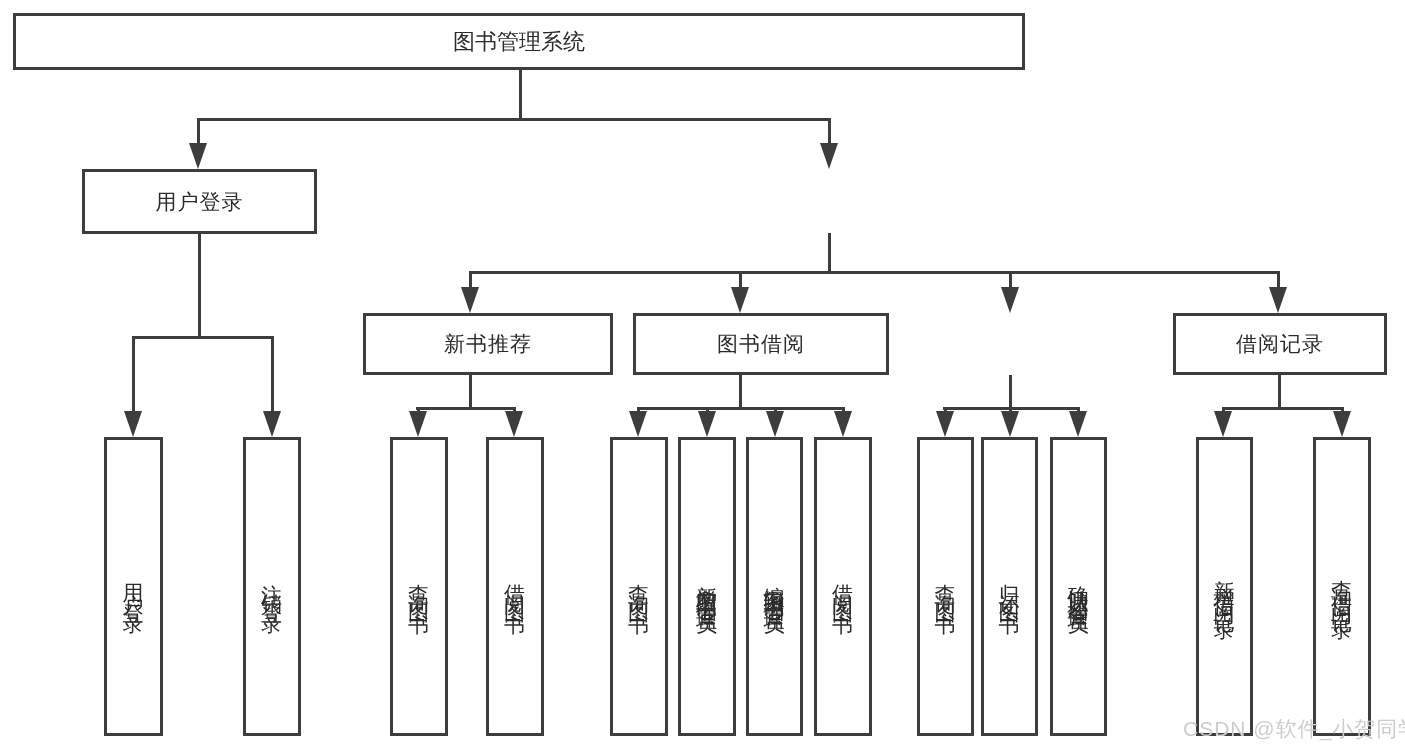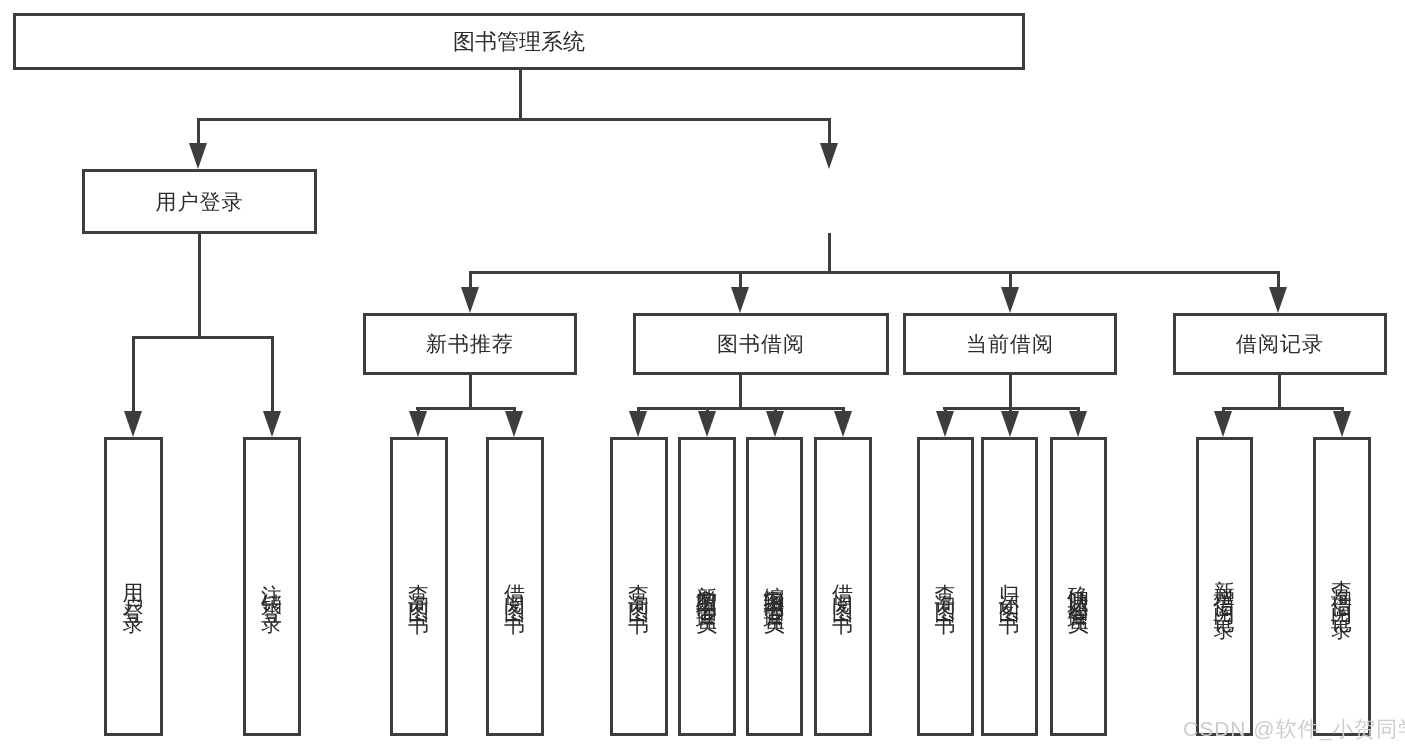--- a/index.html
+++ b/index.html
@@ -71,23 +71,22 @@
   <div class="line" style="left:469px;top:271px;width:811px;height:3px"></div>
   <div class="line" style="left:469px;top:271px;width:3px;height:18px"></div>
   <div class="ahead" style="left:461px;top:287px"></div>
   <div class="line" style="left:739px;top:271px;width:3px;height:18px"></div>
   <div class="ahead" style="left:731px;top:287px"></div>
   <div class="line" style="left:1009px;top:271px;width:3px;height:18px"></div>
   <div class="ahead" style="left:1001px;top:287px"></div>
   <div class="line" style="left:1277px;top:271px;width:3px;height:18px"></div>
   <div class="ahead" style="left:1269px;top:287px"></div>
 
-  <div class="box hlabel" style="left:363px;top:313px;width:214px;height:62px">新书推荐</div>
+  <div class="box hlabel" style="left:363px;top:313px;width:250px;height:62px">新书推荐</div>
   <div class="box hlabel" style="left:633px;top:313px;width:256px;height:62px">图书借阅</div>
-  <div class="box hlabel" style="left:903px;top:313px;width:214px;height:62px">当前借阅</div>
   <div class="box hlabel" style="left:1173px;top:313px;width:214px;height:62px">借阅记录</div>
 
   <div class="line" style="left:469px;top:375px;width:3px;height:32px"></div>
   <div class="line" style="left:739px;top:375px;width:3px;height:32px"></div>
   <div class="line" style="left:1009px;top:375px;width:3px;height:32px"></div>
   <div class="line" style="left:1278px;top:375px;width:3px;height:32px"></div>
 
   <div class="line" style="left:416px;top:407px;width:99px;height:3px"></div>
   <div class="line" style="left:637px;top:407px;width:208px;height:3px"></div>
   <div class="line" style="left:943px;top:407px;width:137px;height:3px"></div>

